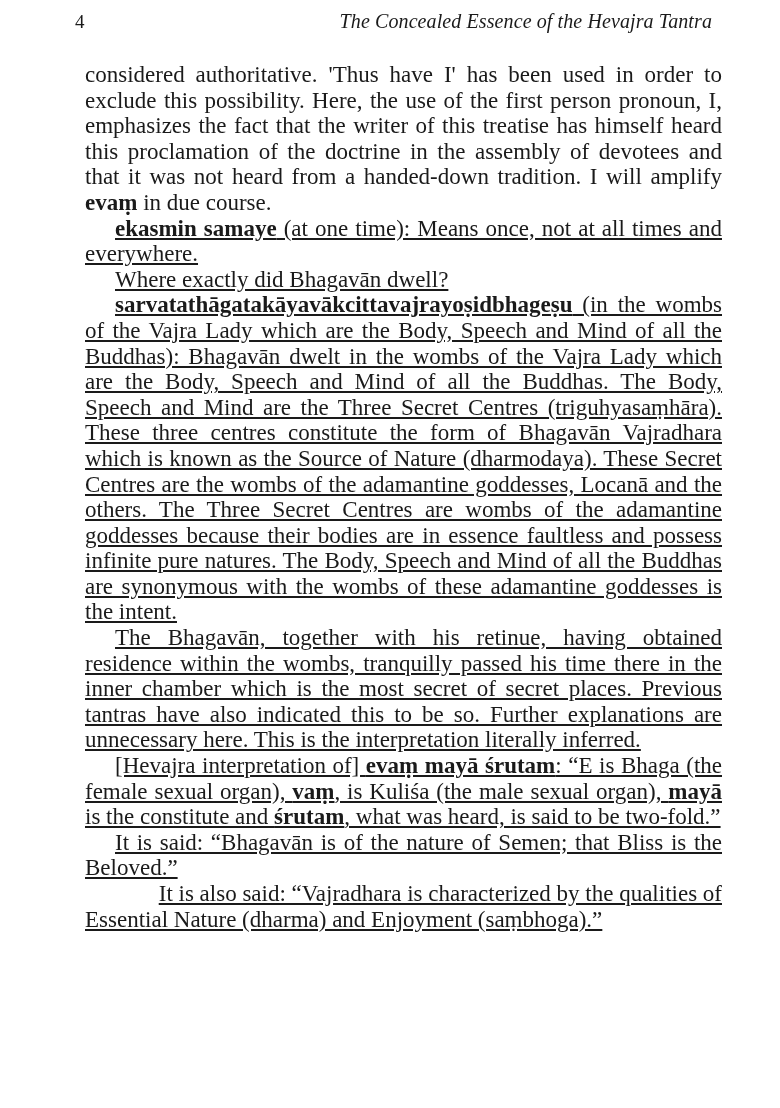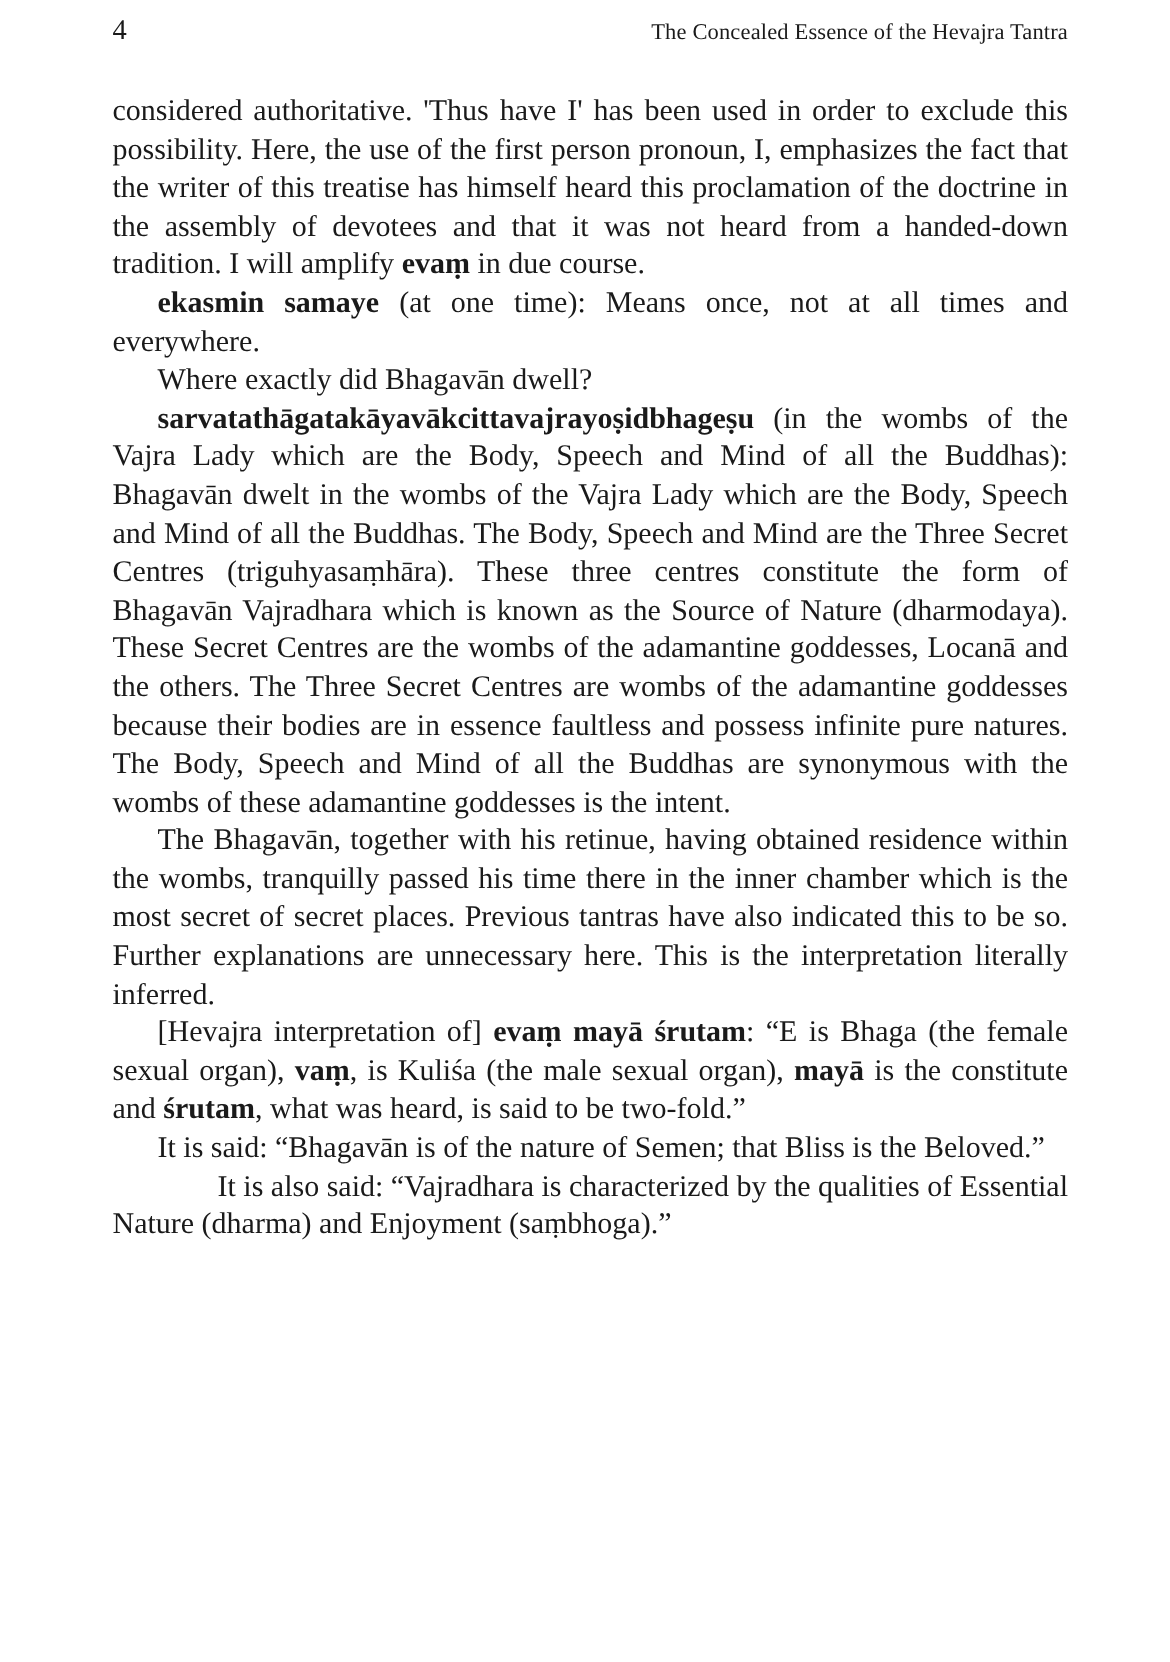--- a/index.html
+++ b/index.html
@@ -29,40 +29,42 @@
     align-items: baseline;
     justify-content: space-between;
     font-size: 19.5px;
   }
   .folio {
     font-style: normal;
     font-size: 19px;
     letter-spacing: 0.2px;
   }
   .head-title {
-    font-size: 15px;
+    font-style: italic;
+    font-size: 20px;
     letter-spacing: 0.1px;
   }
   .body-text {
     position: absolute;
     top: 62px;
-    left: 75px;
+    left: 85px;
     width: 637px;
-    font-size: 20px;
+    font-size: 23px;
     line-height: 25.6px;
     text-align: justify;
     text-justify: inter-word;
     hyphens: none;
   }
   .body-text p {
     margin: 0;
     text-indent: 0;
   }
   .body-text p.indent {
     text-indent: 30px;
+    text-decoration: underline;
   }
   .body-text p:last-child {
     text-align: right;
   }
   .term {
     font-weight: bold;
   }
   .lastline-left {
     text-align-last: left;
   }

